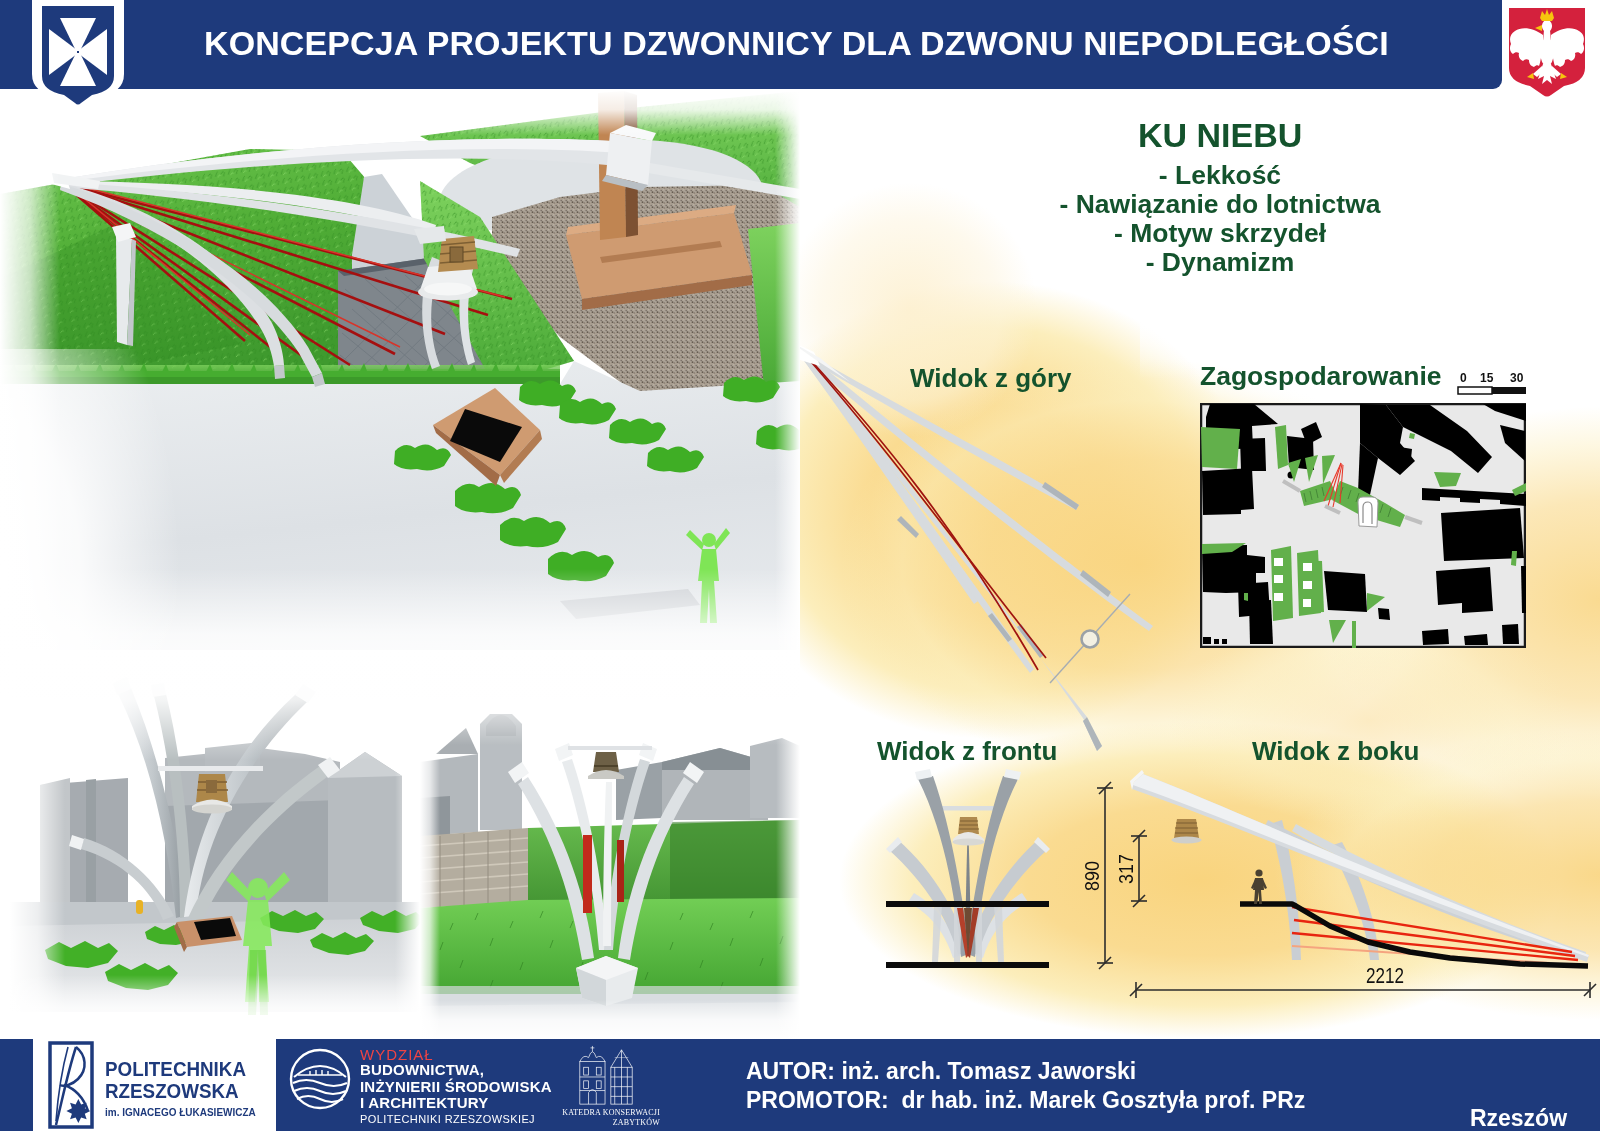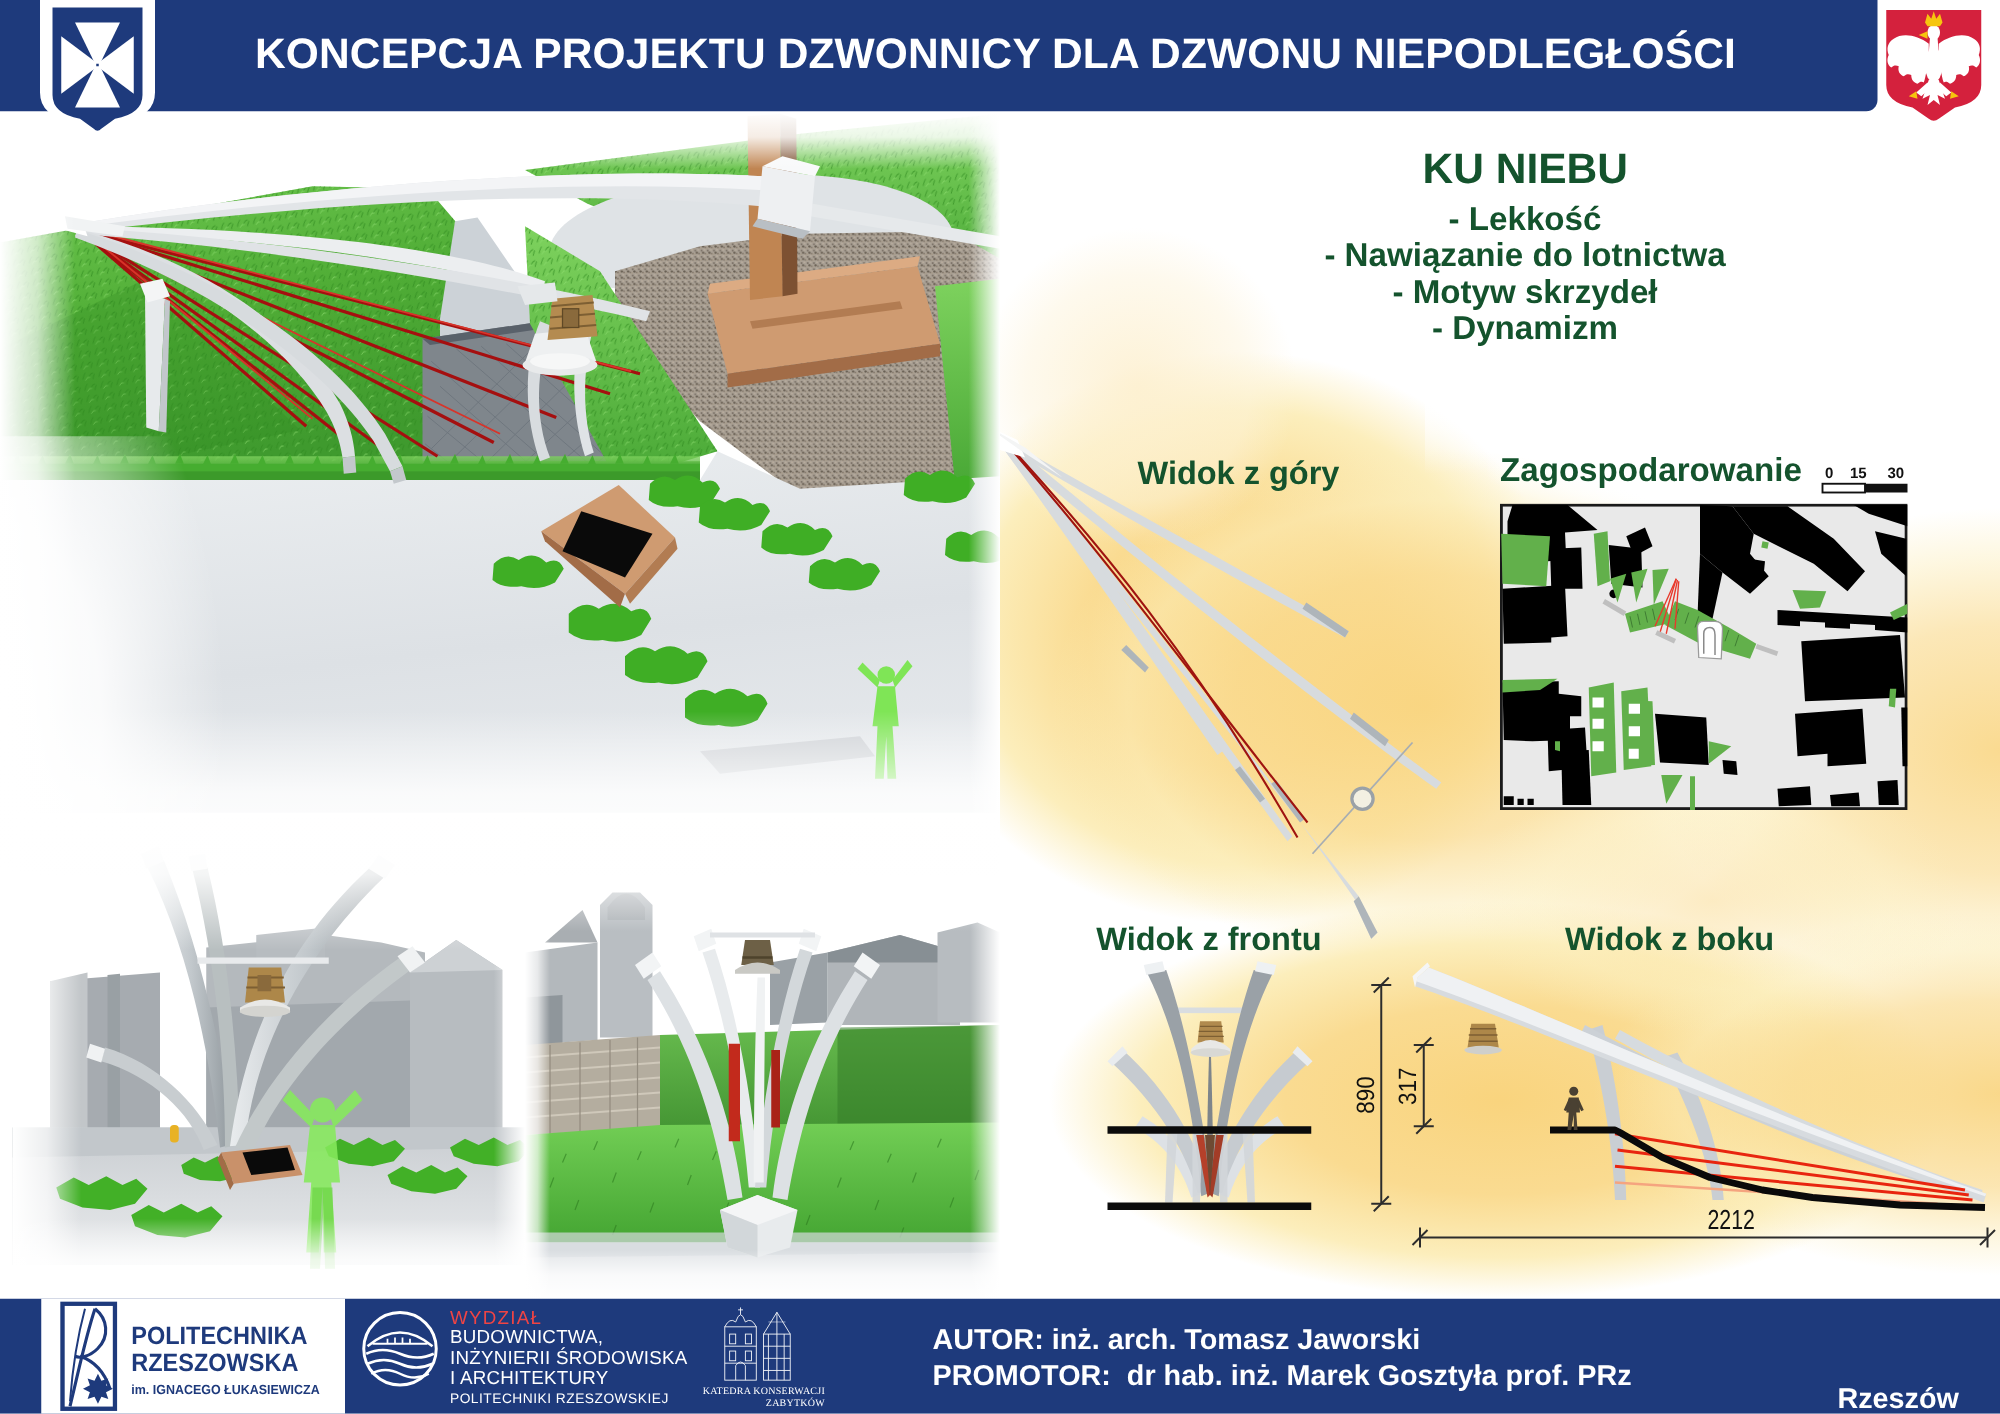--- a/index.html
+++ b/index.html
@@ -639,21 +639,21 @@
   <circle cx="32" cy="32" r="29" fill="none" stroke="#ffffff" stroke-width="2.4"></circle>
   <path d="M6,30 Q32,8 58,30" fill="none" stroke="#ffffff" stroke-width="2"></path>
   <path d="M10,28 L54,28" stroke="#ffffff" stroke-width="1.6"></path>
   <path d="M22,28 L22,24 M28,28 L28,23 M34,28 L34,23 M40,28 L40,24" stroke="#ffffff" stroke-width="1.4"></path>
   <path d="M5,36 Q18,30 32,36 Q46,42 59,36" fill="none" stroke="#ffffff" stroke-width="2"></path>
   <path d="M6,44 Q19,38 32,44 Q45,50 58,44" fill="none" stroke="#ffffff" stroke-width="2"></path>
   <path d="M9,52 Q20,46 32,52 Q44,58 55,52" fill="none" stroke="#ffffff" stroke-width="2"></path>
 </svg>
 
 <div class="abs" style="left:360px;top:1046px;color:#ef4444;font-size:15px;font-weight:normal;letter-spacing:1px;">WYDZIAŁ</div>
-<div class="abs" style="left:360px;top:1062px;color:#fff;font-weight:normal;font-size:15px;line-height:16.5px;letter-spacing:0.2px;">BUDOWNICTWA,<br>INŻYNIERII ŚRODOWISKA<br>I ARCHITEKTURY</div>
+<div class="abs" style="left:360px;top:1062px;color:#fff;font-weight:bold;font-size:15px;line-height:16.5px;letter-spacing:0.2px;">BUDOWNICTWA,<br>INŻYNIERII ŚRODOWISKA<br>I ARCHITEKTURY</div>
 <div class="abs" style="left:360px;top:1113px;color:#fff;font-weight:normal;font-size:11px;letter-spacing:0.4px;">POLITECHNIKI RZESZOWSKIEJ</div>
 
 <svg class="abs" style="left:566px;top:1044px" width="80" height="64" viewBox="0 0 70 66">
   <g stroke="#ffffff" stroke-width="0.75" fill="none" opacity="0.95">
     <rect x="8" y="18" width="26" height="44"></rect>
     <path d="M8,18 Q12,10 17,14 Q21,2 25,14 Q30,10 34,18"></path>
     <path d="M21,2 L21,8 M19,4 L23,4"></path>
     <rect x="12" y="24" width="5" height="8"></rect>
       <rect x="25" y="24" width="5" height="8"></rect>
     <rect x="12" y="38" width="5" height="8"></rect>

